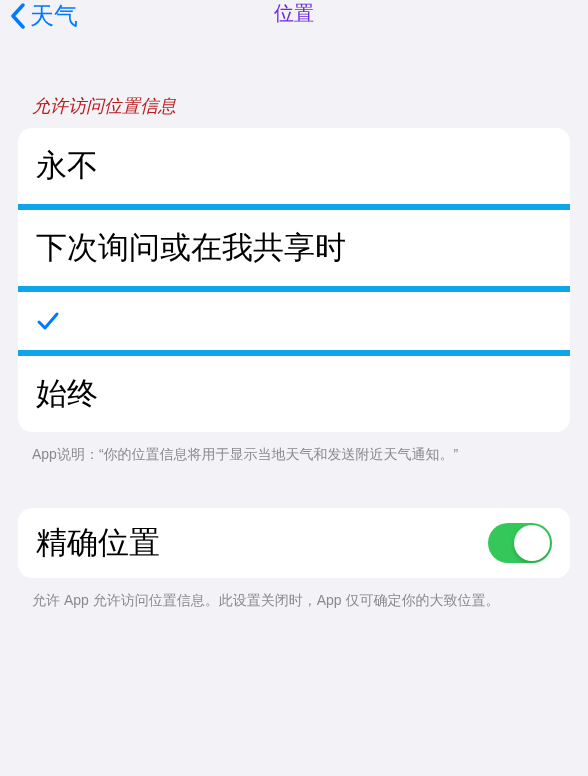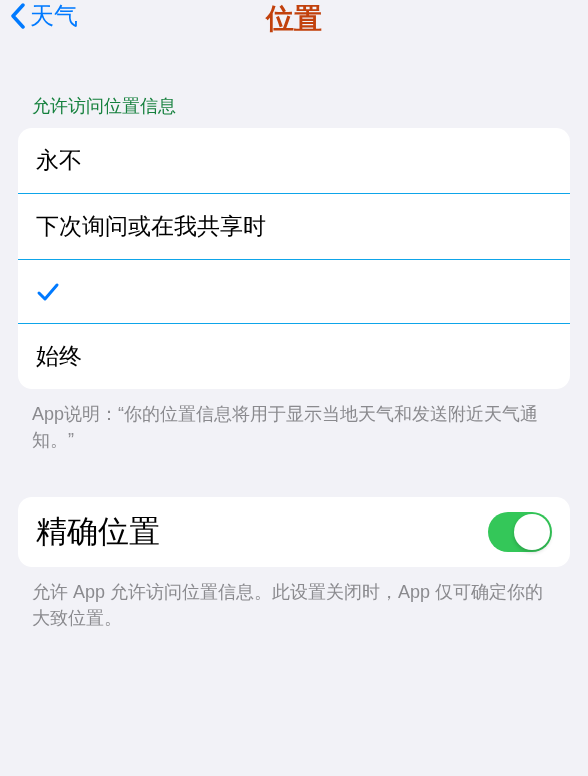--- a/index.html
+++ b/index.html
@@ -31,56 +31,57 @@
     }
     .back-chevron {
       display: inline-flex;
       align-items: center;
       margin-right: 4px;
     }
     .header-title {
       position: absolute;
       left: 50%;
       transform: translateX(-50%);
-      font-size: 28px;
-      font-weight: 700;
-      color: #c2410c;
+      font-size: 20px;
+      font-weight: 400;
+      color: #6d28d9;
     }
     .section-header {
       padding: 38px 32px 10px 32px;
       font-size: 18px;
-      color: #15803d;
+      color: #b91c1c;
+      font-style: italic;
     }
     .list-group {
       background-color: #fff;
       border-radius: 14px;
       margin: 0 18px;
       overflow: hidden;
     }
     .list-row {
       display: flex;
       align-items: center;
       justify-content: space-between;
       padding: 17px 18px 17px 18px;
-      font-size: 23px;
+      font-size: 31px;
       color: #000;
       min-height: 64px;
       cursor: pointer;
     }
     .list-row + .list-row {
-      border-top: 1px solid #0ea5e9;
+      border-top: 6px solid #0ea5e9;
     }
     .checkmark {
       color: #007aff;
       display: inline-flex;
       align-items: center;
     }
     .section-footer {
       padding: 12px 32px 0 32px;
-      font-size: 18px;
+      font-size: 14px;
       color: #8a8a8e;
       line-height: 1.45;
     }
     .toggle-row {
       display: flex;
       align-items: center;
       justify-content: space-between;
       padding: 14px 18px;
       font-size: 31px;
       color: #000;

